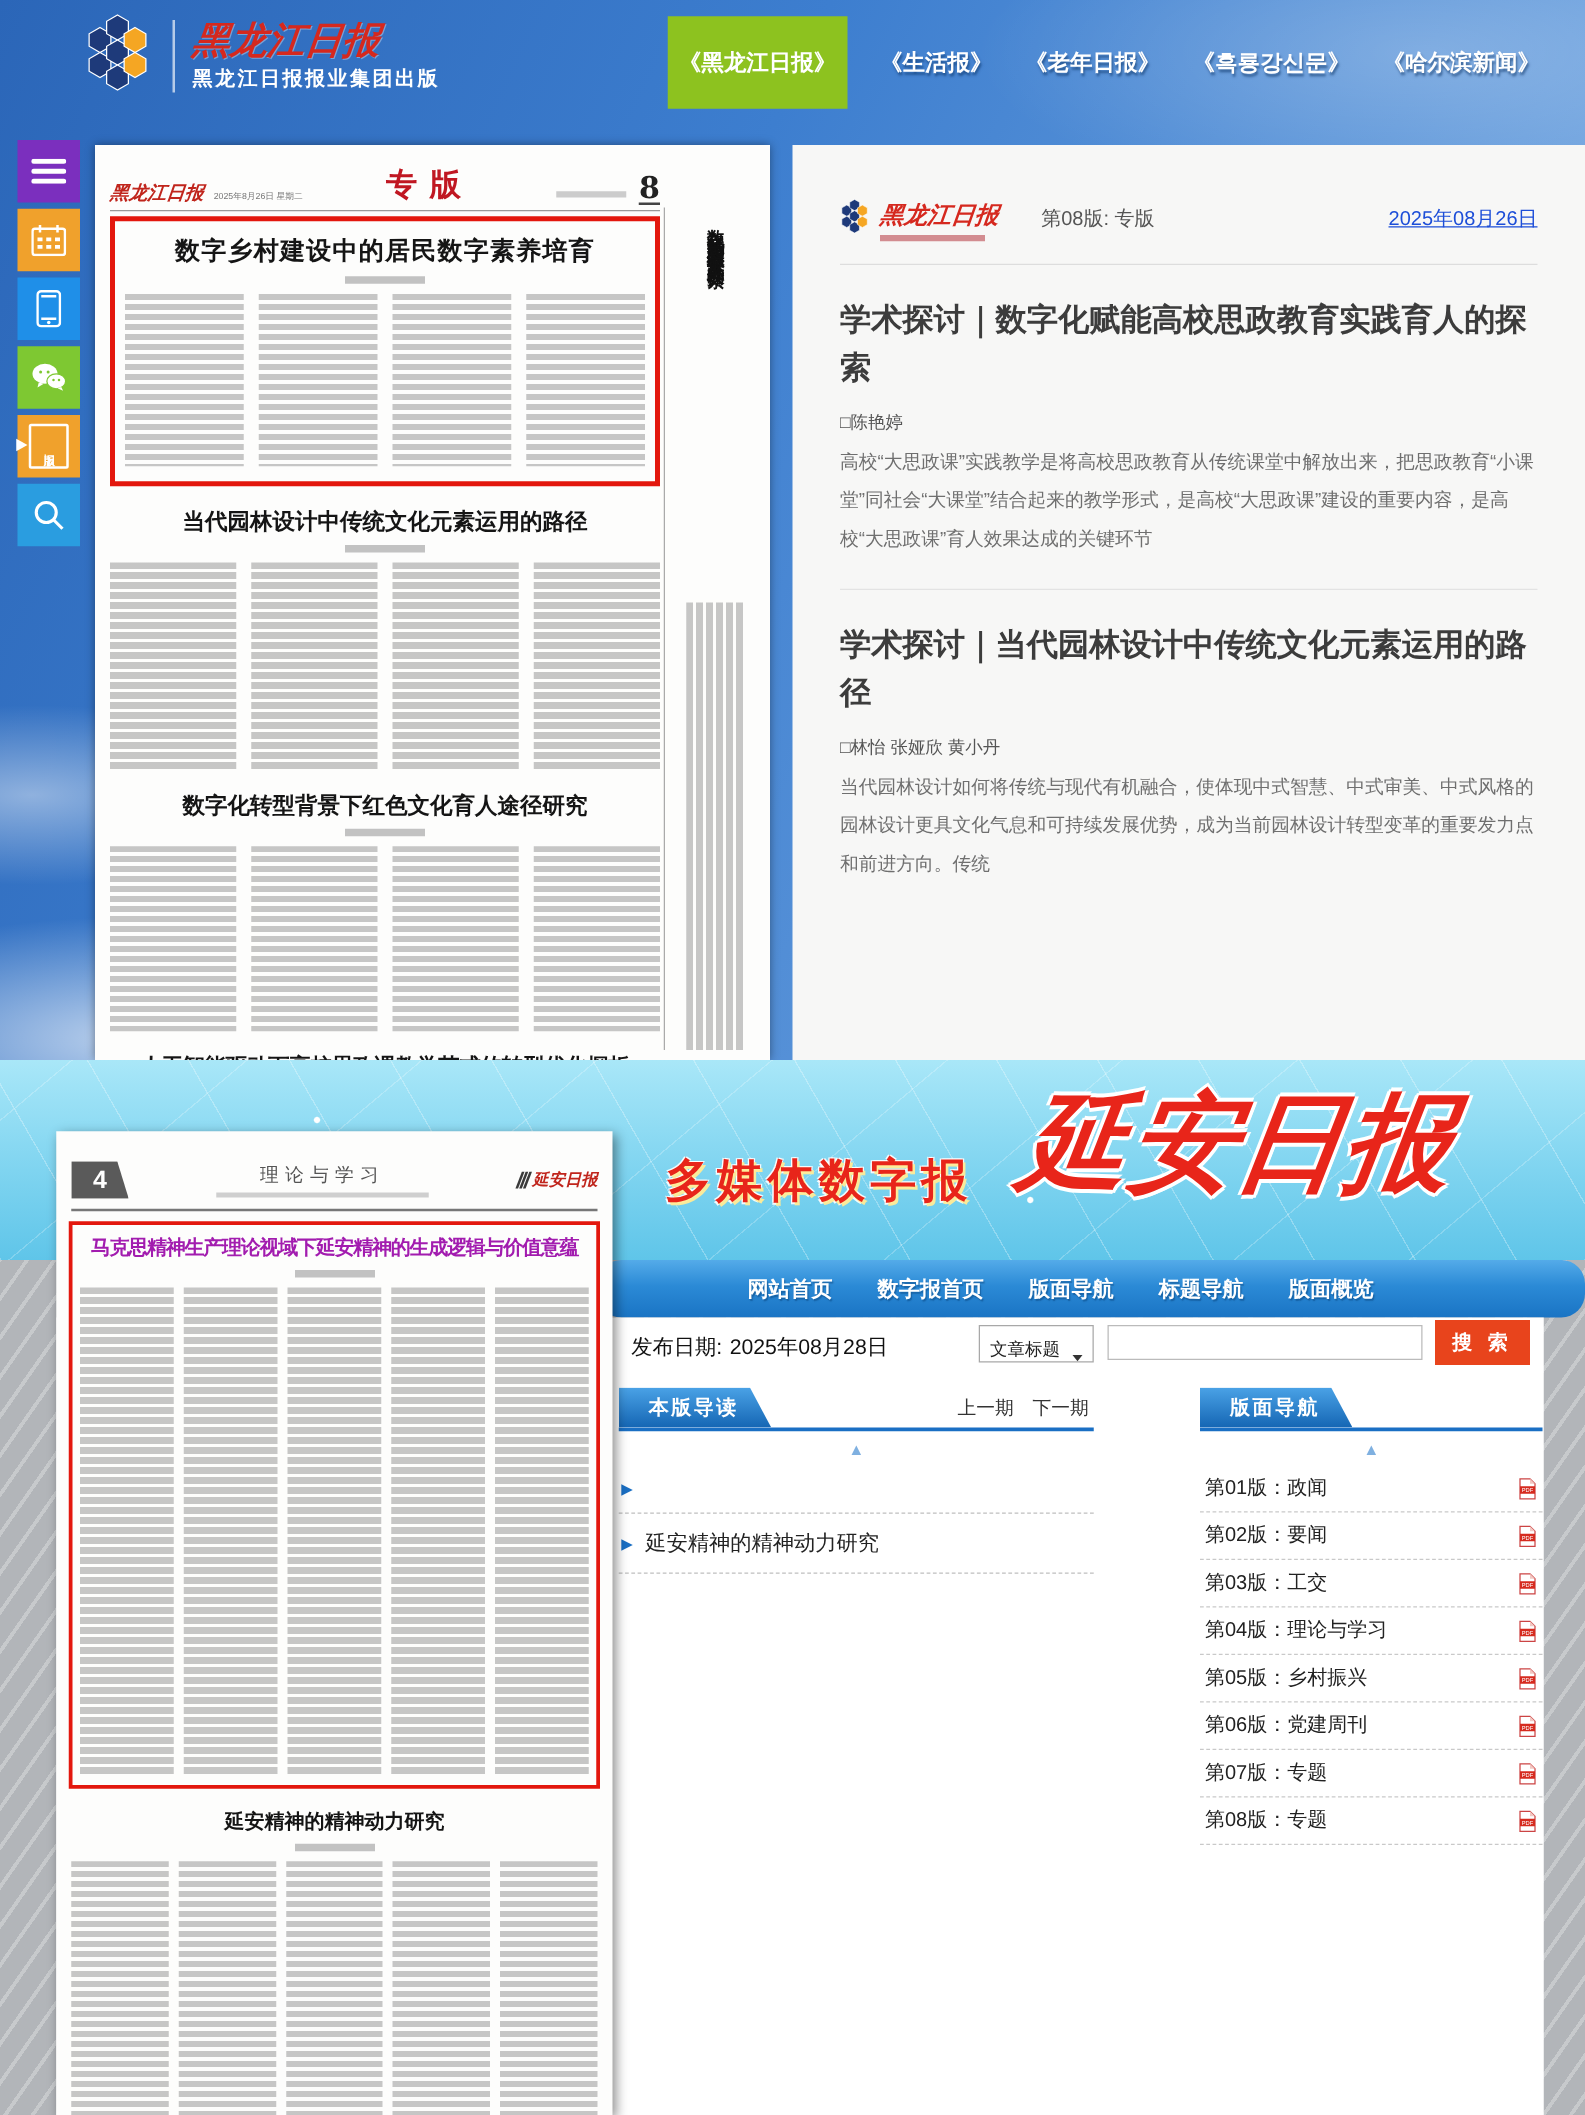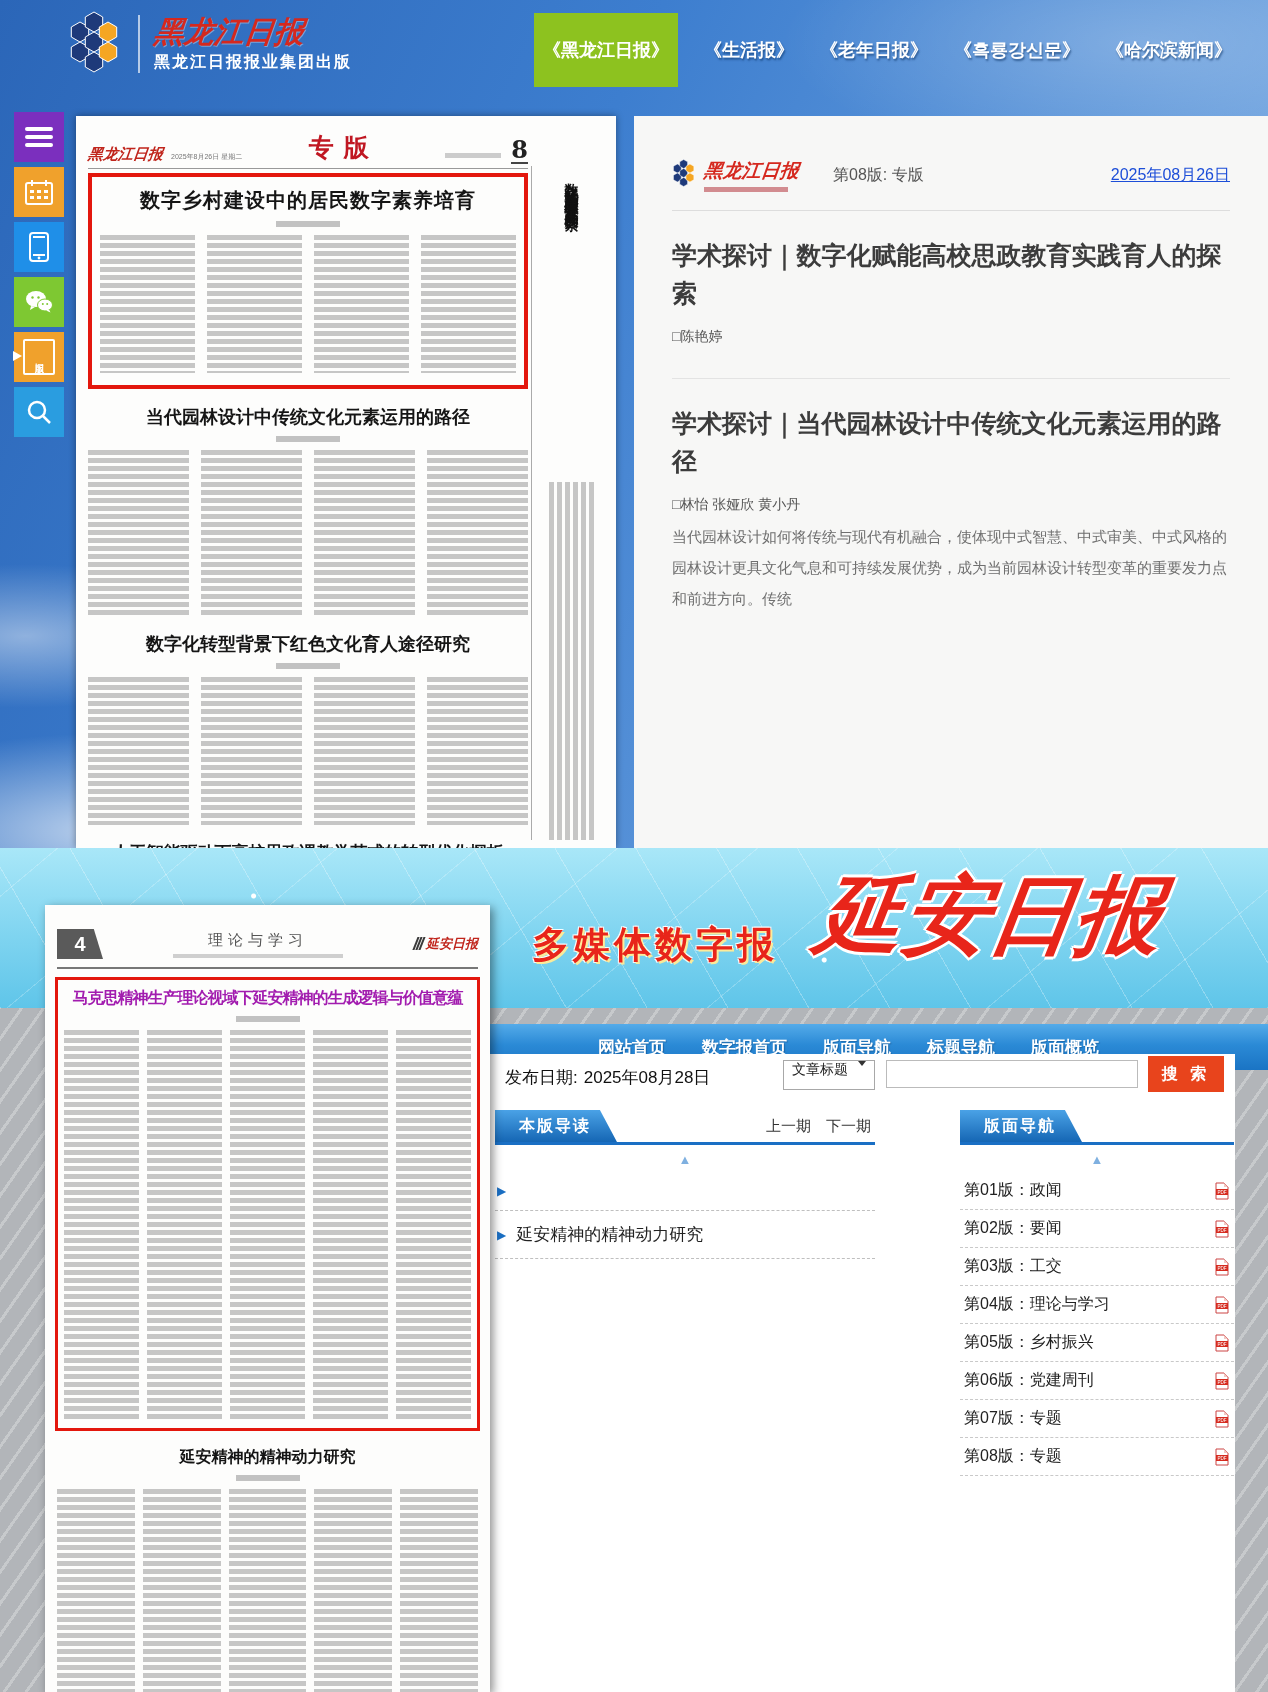--- a/index.html
+++ b/index.html
@@ -99,32 +99,32 @@
     position:absolute;left:532px;top:72px;font-size:37px;font-weight:bold;color:#e8251a;
     font-family:"DejaVu Serif",serif;letter-spacing:4px;
     text-shadow:2px 2px 0 rgba(255,235,150,.95),-1px -1px 0 rgba(255,255,255,.9),1px -1px 0 rgba(255,255,255,.9),-1px 1px 0 rgba(255,255,255,.9);
   }
   .masthead2{
     position:absolute;left:818px;top:0px;font-size:86px;font-weight:bold;font-style:italic;
     font-family:"DejaVu Serif",serif;color:#e8251a;transform:skewX(-8deg);line-height:1.55;
     text-shadow:3px 0 0 #fff,-3px 0 0 #fff,0 3px 0 #fff,0 -3px 0 #fff,2px 2px 0 #fff,-2px -2px 0 #fff;
   }
   .navbar2{
-    position:absolute;left:478px;top:176px;width:790px;height:46px;
+    position:absolute;left:478px;top:160px;width:790px;height:46px;
     background:linear-gradient(180deg,#54abe9 0%,#2b8ad6 45%,#1a74c4 100%);
-    display:flex;align-items:center;gap:36px;padding-left:120px;box-sizing:border-box;
+    display:flex;align-items:center;gap:36px;padding-left:120px;box-sizing:border-box;border-radius:19px;
   }
   .nav2-item{color:#fff;font-weight:bold;font-size:17px;white-space:nowrap;cursor:pointer;
     text-shadow:1px 1px 1px rgba(0,50,100,.4);}
   .content-bg{position:absolute;left:45px;top:206px;width:1190px;height:638px;background:#fff;}
   
   .date-line{position:absolute;left:505px;top:218px;font-size:17px;color:#111;}
   .date-line b{font-weight:normal;margin-left:6px;}
   .t-select{position:absolute;left:783px;top:212px;width:92px;height:30px;border:1px solid #a8a8a8;
-    background:#fff;display:flex;align-items:flex-start;justify-content:space-between;
+    background:#fff;display:flex;align-items:flex-end;justify-content:space-between;
     padding:0 8px;box-sizing:border-box;font-size:14px;color:#222;cursor:pointer;}
   .caret{width:0;height:0;border-left:4px solid transparent;border-right:4px solid transparent;border-top:5px solid #333;}
   .t-input{position:absolute;left:886px;top:212px;width:252px;height:28px;border:1px solid #bbb;background:#fff;box-sizing:border-box;}
   .t-btn{position:absolute;left:1148px;top:208px;width:76px;height:36px;background:#e8441c;color:#fff;
     font-weight:bold;font-size:16px;display:flex;align-items:center;justify-content:center;
     letter-spacing:4px;cursor:pointer;border:none;}
   
   .tabbox-head{position:relative;border-bottom:3px solid #1a6fc4;height:32px;}
   .tab{
     position:absolute;left:0;top:0;width:122px;height:32px;
@@ -323,20 +323,21 @@
           <div class="panel-brand-sub"></div>
         </span>
       </div>
       <span class="panel-edition">第08版: 专版</span>
       <span class="panel-date">2025年08月26日</span>
     </div>
 
     <div class="p-article">
       <div class="p-title">学术探讨｜数字化赋能高校思政教育实践育人的探索</div>
       <div class="p-author">□陈艳婷</div>
+      <div class="p-summary">高校“大思政课”实践教学是将高校思政教育从传统课堂中解放出来，把思政教育“小课堂”同社会“大课堂”结合起来的教学形式，是高校“大思政课”建设的重要内容，是高校“大思政课”育人效果达成的关键环节</div>
     </div>
     <div class="p-article" style="border-bottom:none">
       <div class="p-title">学术探讨｜当代园林设计中传统文化元素运用的路径</div>
       <div class="p-author">□林怡 张娅欣 黄小丹</div>
       <div class="p-summary">当代园林设计如何将传统与现代有机融合，使体现中式智慧、中式审美、中式风格的园林设计更具文化气息和可持续发展优势，成为当前园林设计转型变革的重要发力点和前进方向。传统</div>
     </div>
   </div>
 </div>
 
 <div id="bottom-site">

